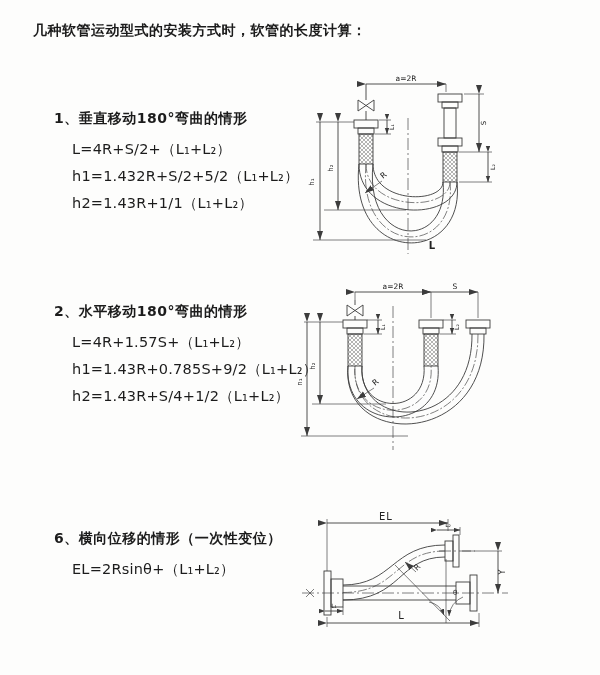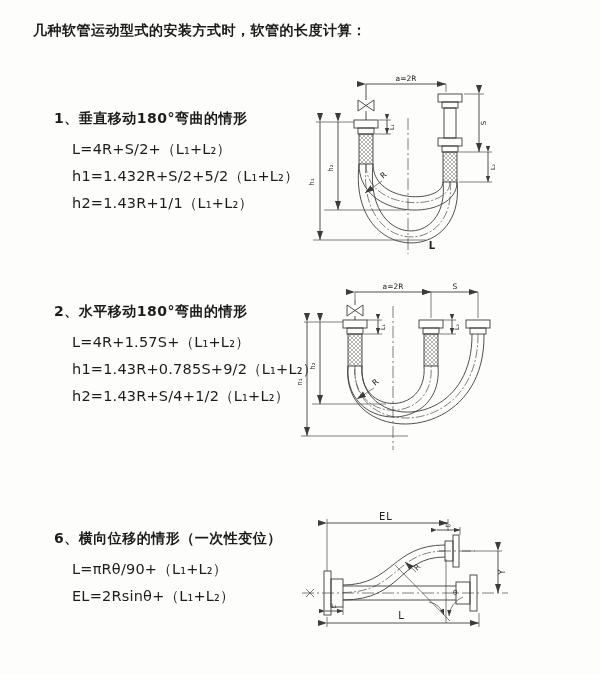--- a/index.html
+++ b/index.html
@@ -226,21 +226,20 @@
     <g>
       <line class="thin" x1="76" y1="108" x2="59" y2="119" marker-end="url(#d2m)"></line>
     </g>
     <text font-size="8" x="77" y="106" transform="rotate(-40 77 106)">R</text>
   </g>
 </svg>
 </div>
 
 <div class="sec" style="top:522px;">
   <p class="heading">6、横向位移的情形（一次性变位）</p>
-  <p class="formula">L=πRθ/90+（L₁+L₂）</p>
   <p class="formula">EL=2Rsinθ+（L₁+L₂）</p>
 </div>
 
 <div class="diag" style="left:298px;top:498px;margin-top:7px;">
 <svg width="302" height="162" viewBox="0 0 302 162">
   <defs>
     <marker id="d3m" markerWidth="10" markerHeight="7" refX="9" refY="3" orient="auto" markerUnits="userSpaceOnUse">
           <path d="M0,0L9,3L0,6Z" fill="#3c3c3c"></path>
         </marker>
     <marker id="d3s" markerWidth="7" markerHeight="5.5" refX="6" refY="2.2" orient="auto" markerUnits="userSpaceOnUse">

